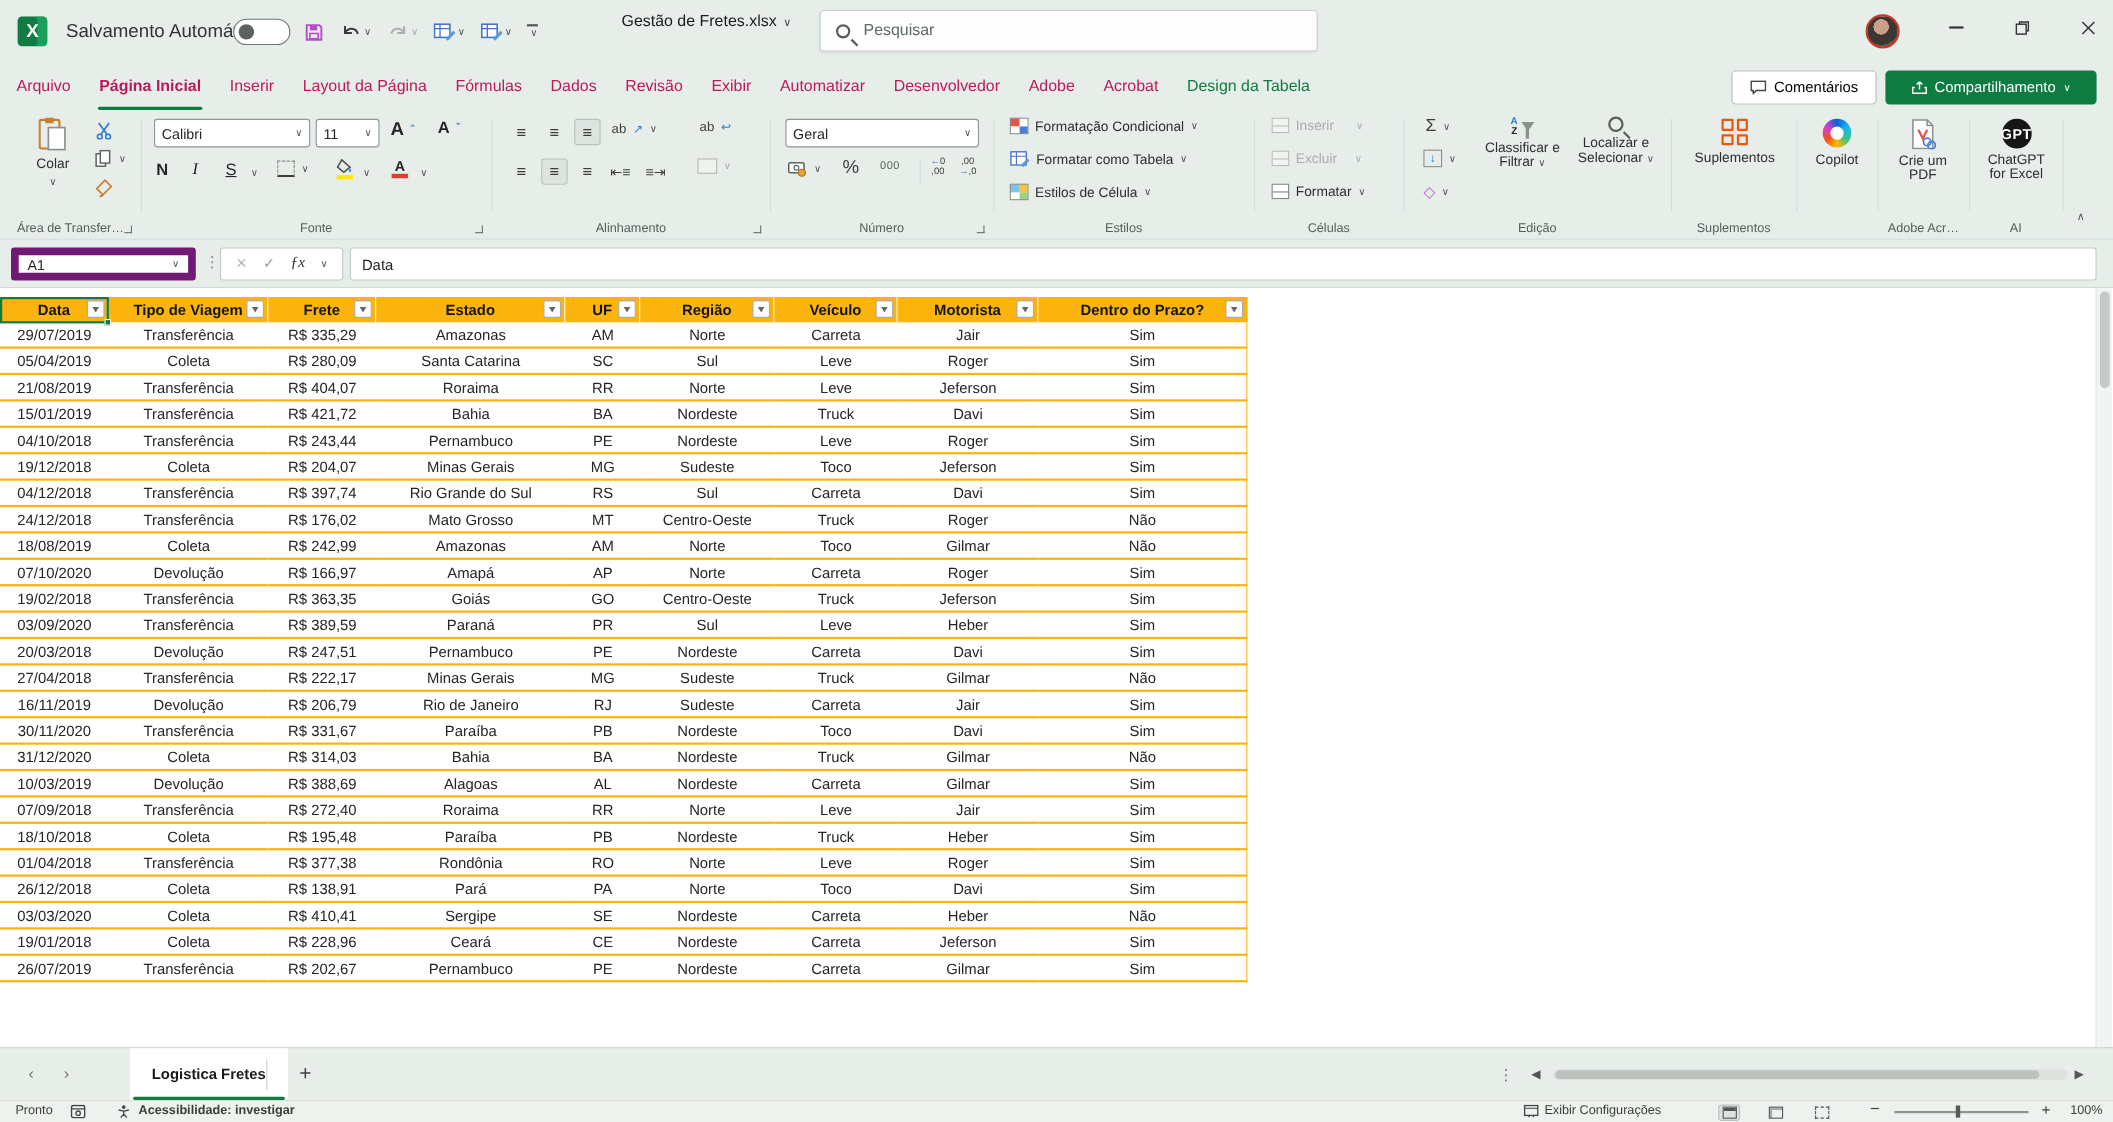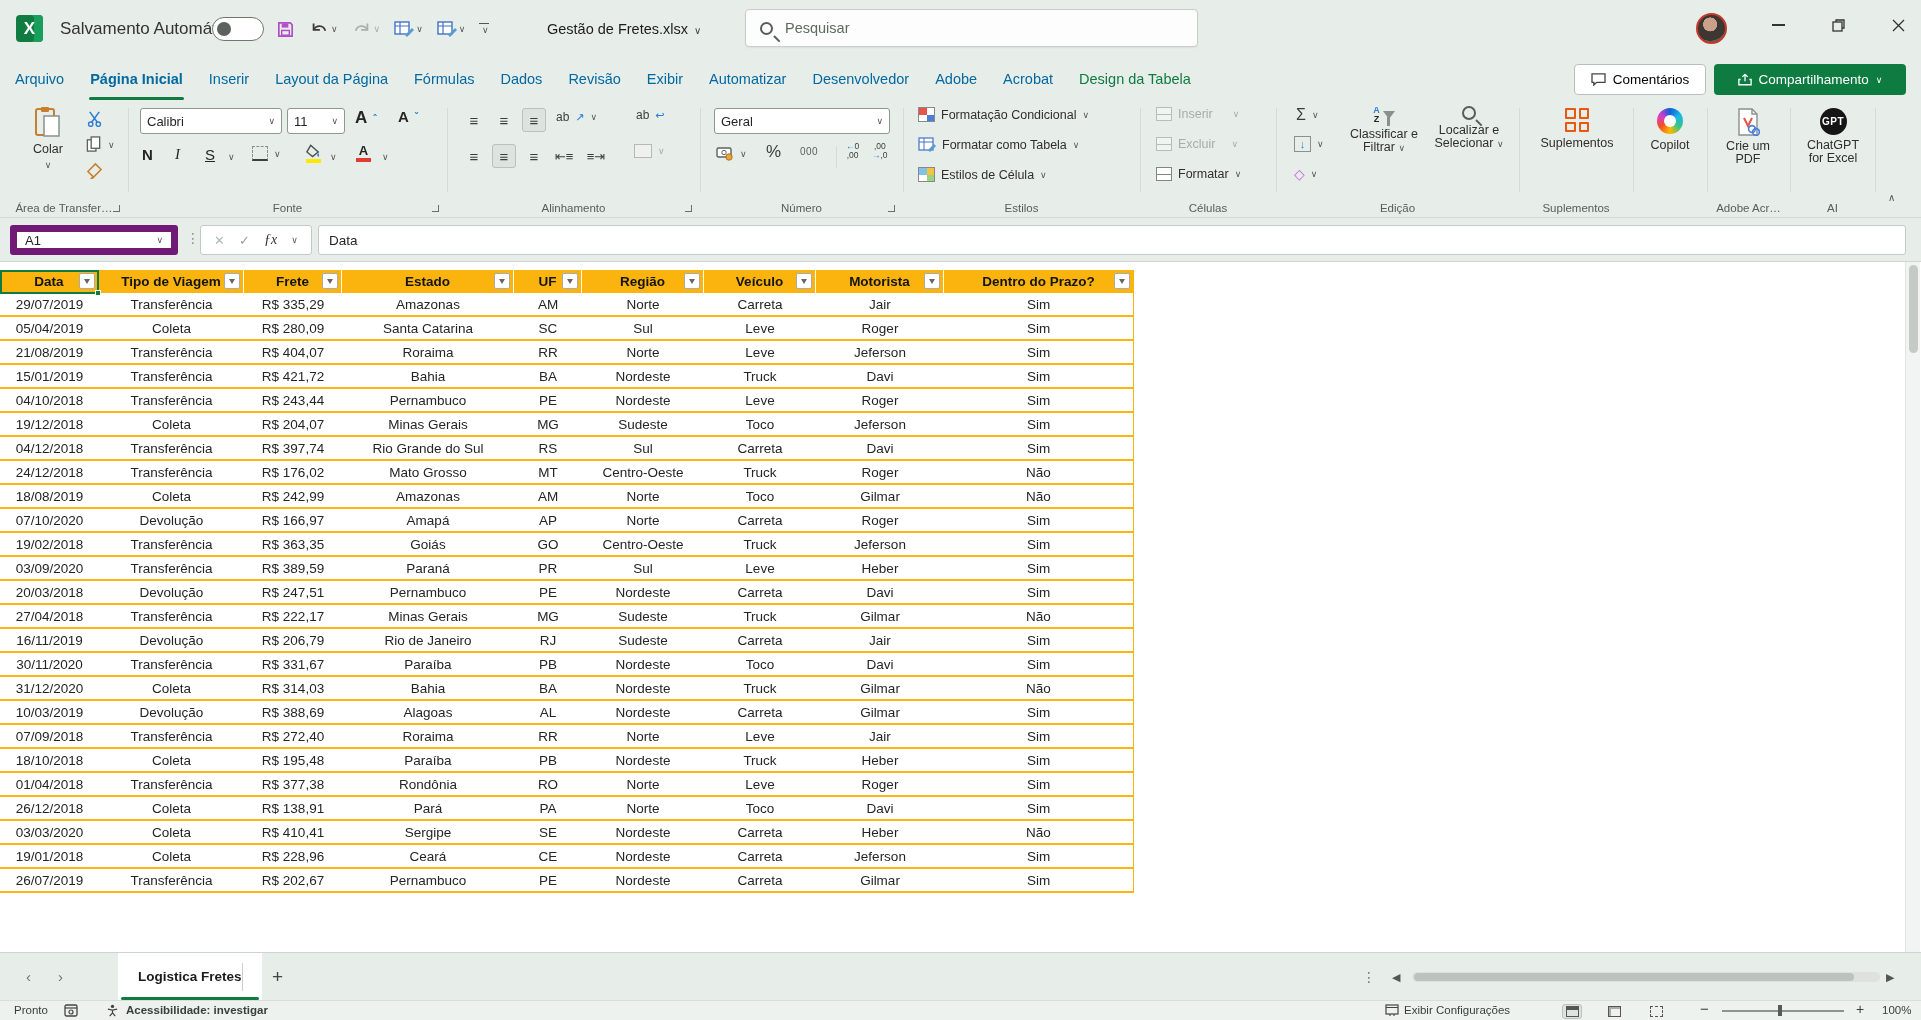--- a/index.html
+++ b/index.html
@@ -14,32 +14,32 @@
   
   .titlebar{position:absolute;left:0;top:0;width:1921px;height:58px;background:var(--chrome);}
   .xlogo{position:absolute;left:16px;top:15px;width:27px;height:27px;background:#107C41;border-radius:4px;
     color:#fff;font-weight:bold;font-size:17px;text-align:center;line-height:27px;box-shadow:inset -9px 0 0 #1a9e5c;}
   .autosave-lbl{position:absolute;left:60px;top:0;line-height:58px;font-size:17px;color:#333;}
   .toggle{position:absolute;left:212px;top:17px;width:52px;height:24px;border:1.5px solid #70766f;border-radius:12px;background:#fff;}
   .toggle .knob{position:absolute;left:4px;top:3.5px;width:14px;height:14px;border-radius:50%;background:#5c625d;}
   .qat{position:absolute;top:0;height:58px;display:flex;align-items:center;}
   .qat .chev{font-size:9px;color:#555;margin-left:2px;}
   .qbtn{display:flex;align-items:center;margin-right:14px;}
-  .title-name{position:absolute;left:547px;top:0;line-height:58px;font-size:14.5px;color:#1c1c1c;}
+  .title-name{position:absolute;left:565px;top:0;line-height:41px;font-size:14.5px;color:#1c1c1c;}
   .title-name .chev{font-size:10px;color:#444;margin-left:6px;}
   .search{position:absolute;left:745px;top:9px;width:453px;height:38px;background:#FCFDFC;border:1px solid #c7cec9;
     border-radius:4px;display:flex;align-items:center;padding-left:14px;box-shadow:0 1px 2px rgba(0,0,0,.06);}
   .search .ph{color:#5e6a63;font-size:14.5px;margin-left:12px;}
   .avatar{position:absolute;left:1696px;top:13px;width:31px;height:31px;border-radius:50%;
     background:radial-gradient(circle at 45% 35%,#caa08a 0 30%,#3c3732 31% 70%,#6b5a4c 71%);border:2px solid #c0392b;}
   .wbtn{position:absolute;top:0;width:46px;height:50px;display:flex;align-items:center;justify-content:center;color:#333;}
 
   
   .tabrow{position:absolute;left:0;top:58px;width:1921px;height:42px;background:var(--chrome);display:flex;align-items:stretch;padding-left:2px;}
-  .rtab{position:relative;padding:0 13px;line-height:42px;font-size:14.5px;color:#0369a1;white-space:nowrap;cursor:default;}
+  .rtab{position:relative;padding:0 13px;line-height:42px;font-size:14.5px;color:#be185d;white-space:nowrap;cursor:default;}
   .rtab.active{font-weight:bold;}
   .rtab.active::after{content:"";position:absolute;left:12px;right:12px;bottom:0;height:3px;background:var(--green);border-radius:2px;}
   .rtab.ctx{color:var(--green);}
   .comments-btn{position:absolute;left:1574px;top:6px;width:132px;height:31px;background:#fff;border:1px solid #b9c0bb;
     border-radius:4px;display:flex;align-items:center;justify-content:center;font-size:13.5px;gap:7px;}
   .share-btn{position:absolute;left:1714px;top:6px;width:192px;height:31px;background:#0E7C41;color:#fff;border:none;
     border-radius:4px;display:flex;align-items:center;justify-content:center;font-size:13.5px;gap:7px;}
   .share-btn .chev{font-size:9px;}
 
   
@@ -53,21 +53,21 @@
   .bigbtn{position:absolute;display:flex;flex-direction:column;align-items:center;gap:4px;text-align:center;}
   .rowbtn{position:absolute;display:flex;align-items:center;gap:6px;}
   .combo{position:absolute;background:#fff;border:1px solid #8f9792;border-radius:3px;font-size:13px;display:flex;align-items:center;padding:0 6px;justify-content:space-between;}
   .ico{display:inline-flex;align-items:center;justify-content:center;}
   .bars{font-size:15px;color:#3a3f3b;line-height:1;}
   .selbox{background:#dde3df;border:1px solid #b9c2bc;border-radius:3px;}
   .glyph-btn{width:24px;height:24px;display:inline-flex;align-items:center;justify-content:center;}
   .u-bar{display:block;height:4px;width:15px;margin-top:1px;}
   .mini-grid{width:16px;height:14px;border:1px solid #7f8781;background:
     linear-gradient(#7f8781,#7f8781) 0 6px/16px 1px no-repeat, #fff;}
-  .gpt-circle{width:27px;height:27px;border-radius:50%;background:#151515;color:#fff;font-size:10px;font-weight:bold;
+  .gpt-circle{width:27px;height:27px;border-radius:50%;background:#151515;color:#fff;font-size:13px;font-weight:bold;
     display:flex;align-items:center;justify-content:center;letter-spacing:.5px;}
   .copilot-ico{width:26px;height:26px;border-radius:50%;background:conic-gradient(#0b62d6,#19b7ea,#35c48a,#ffb900,#f25022,#d83bd0,#0b62d6);position:relative;}
   .copilot-ico::after{content:"";position:absolute;left:7px;top:7px;width:12px;height:12px;border-radius:50%;background:#fff;}
   .addins-ico{width:24px;height:24px;display:grid;grid-template-columns:1fr 1fr;grid-template-rows:1fr 1fr;gap:3px;}
   .addins-ico div{border:2.5px solid #E8590C;border-radius:1px;}
   .funnel{width:0;height:0;border-left:6px solid transparent;border-right:6px solid transparent;border-top:8px solid #8a918c;position:relative;}
   .funnel::after{content:"";position:absolute;left:-1.5px;top:-2px;width:3px;height:9px;background:#8a918c;}
   .mag{width:14px;height:14px;border:2px solid #575d58;border-radius:50%;position:relative;}
   .mag::after{content:"";position:absolute;left:11px;top:12px;width:2px;height:8px;background:#575d58;transform:rotate(-45deg);transform-origin:top;}
 

